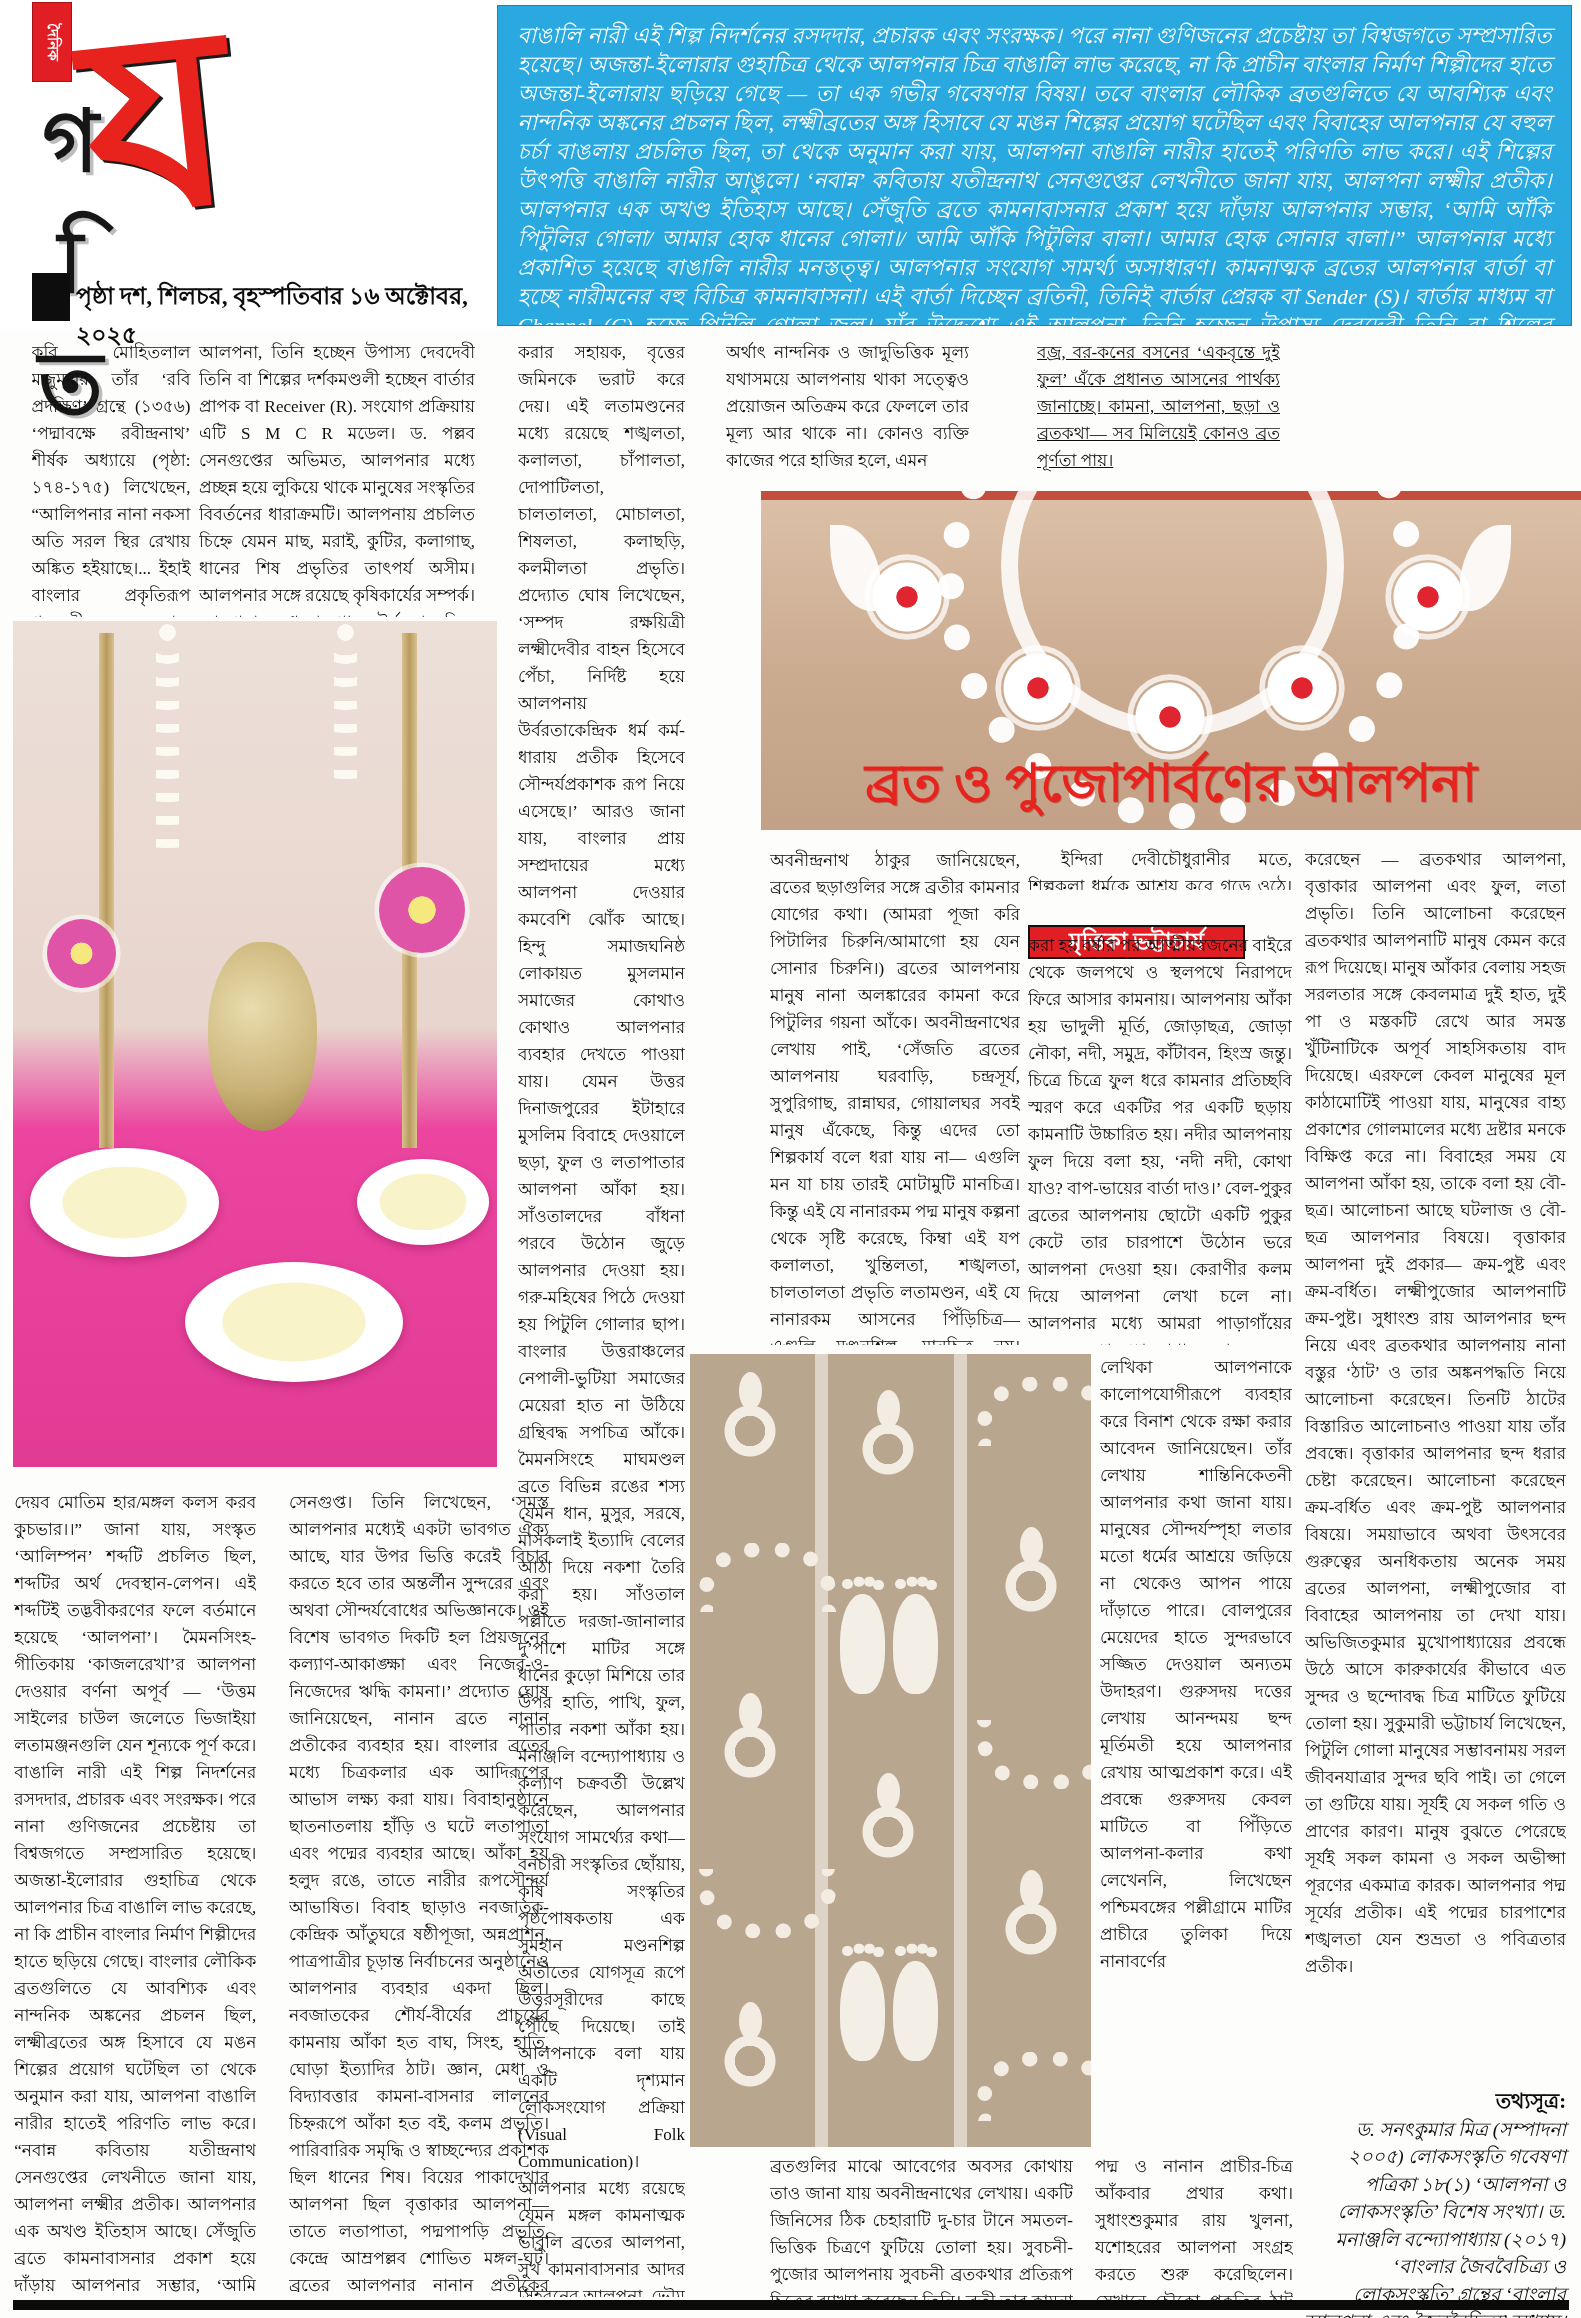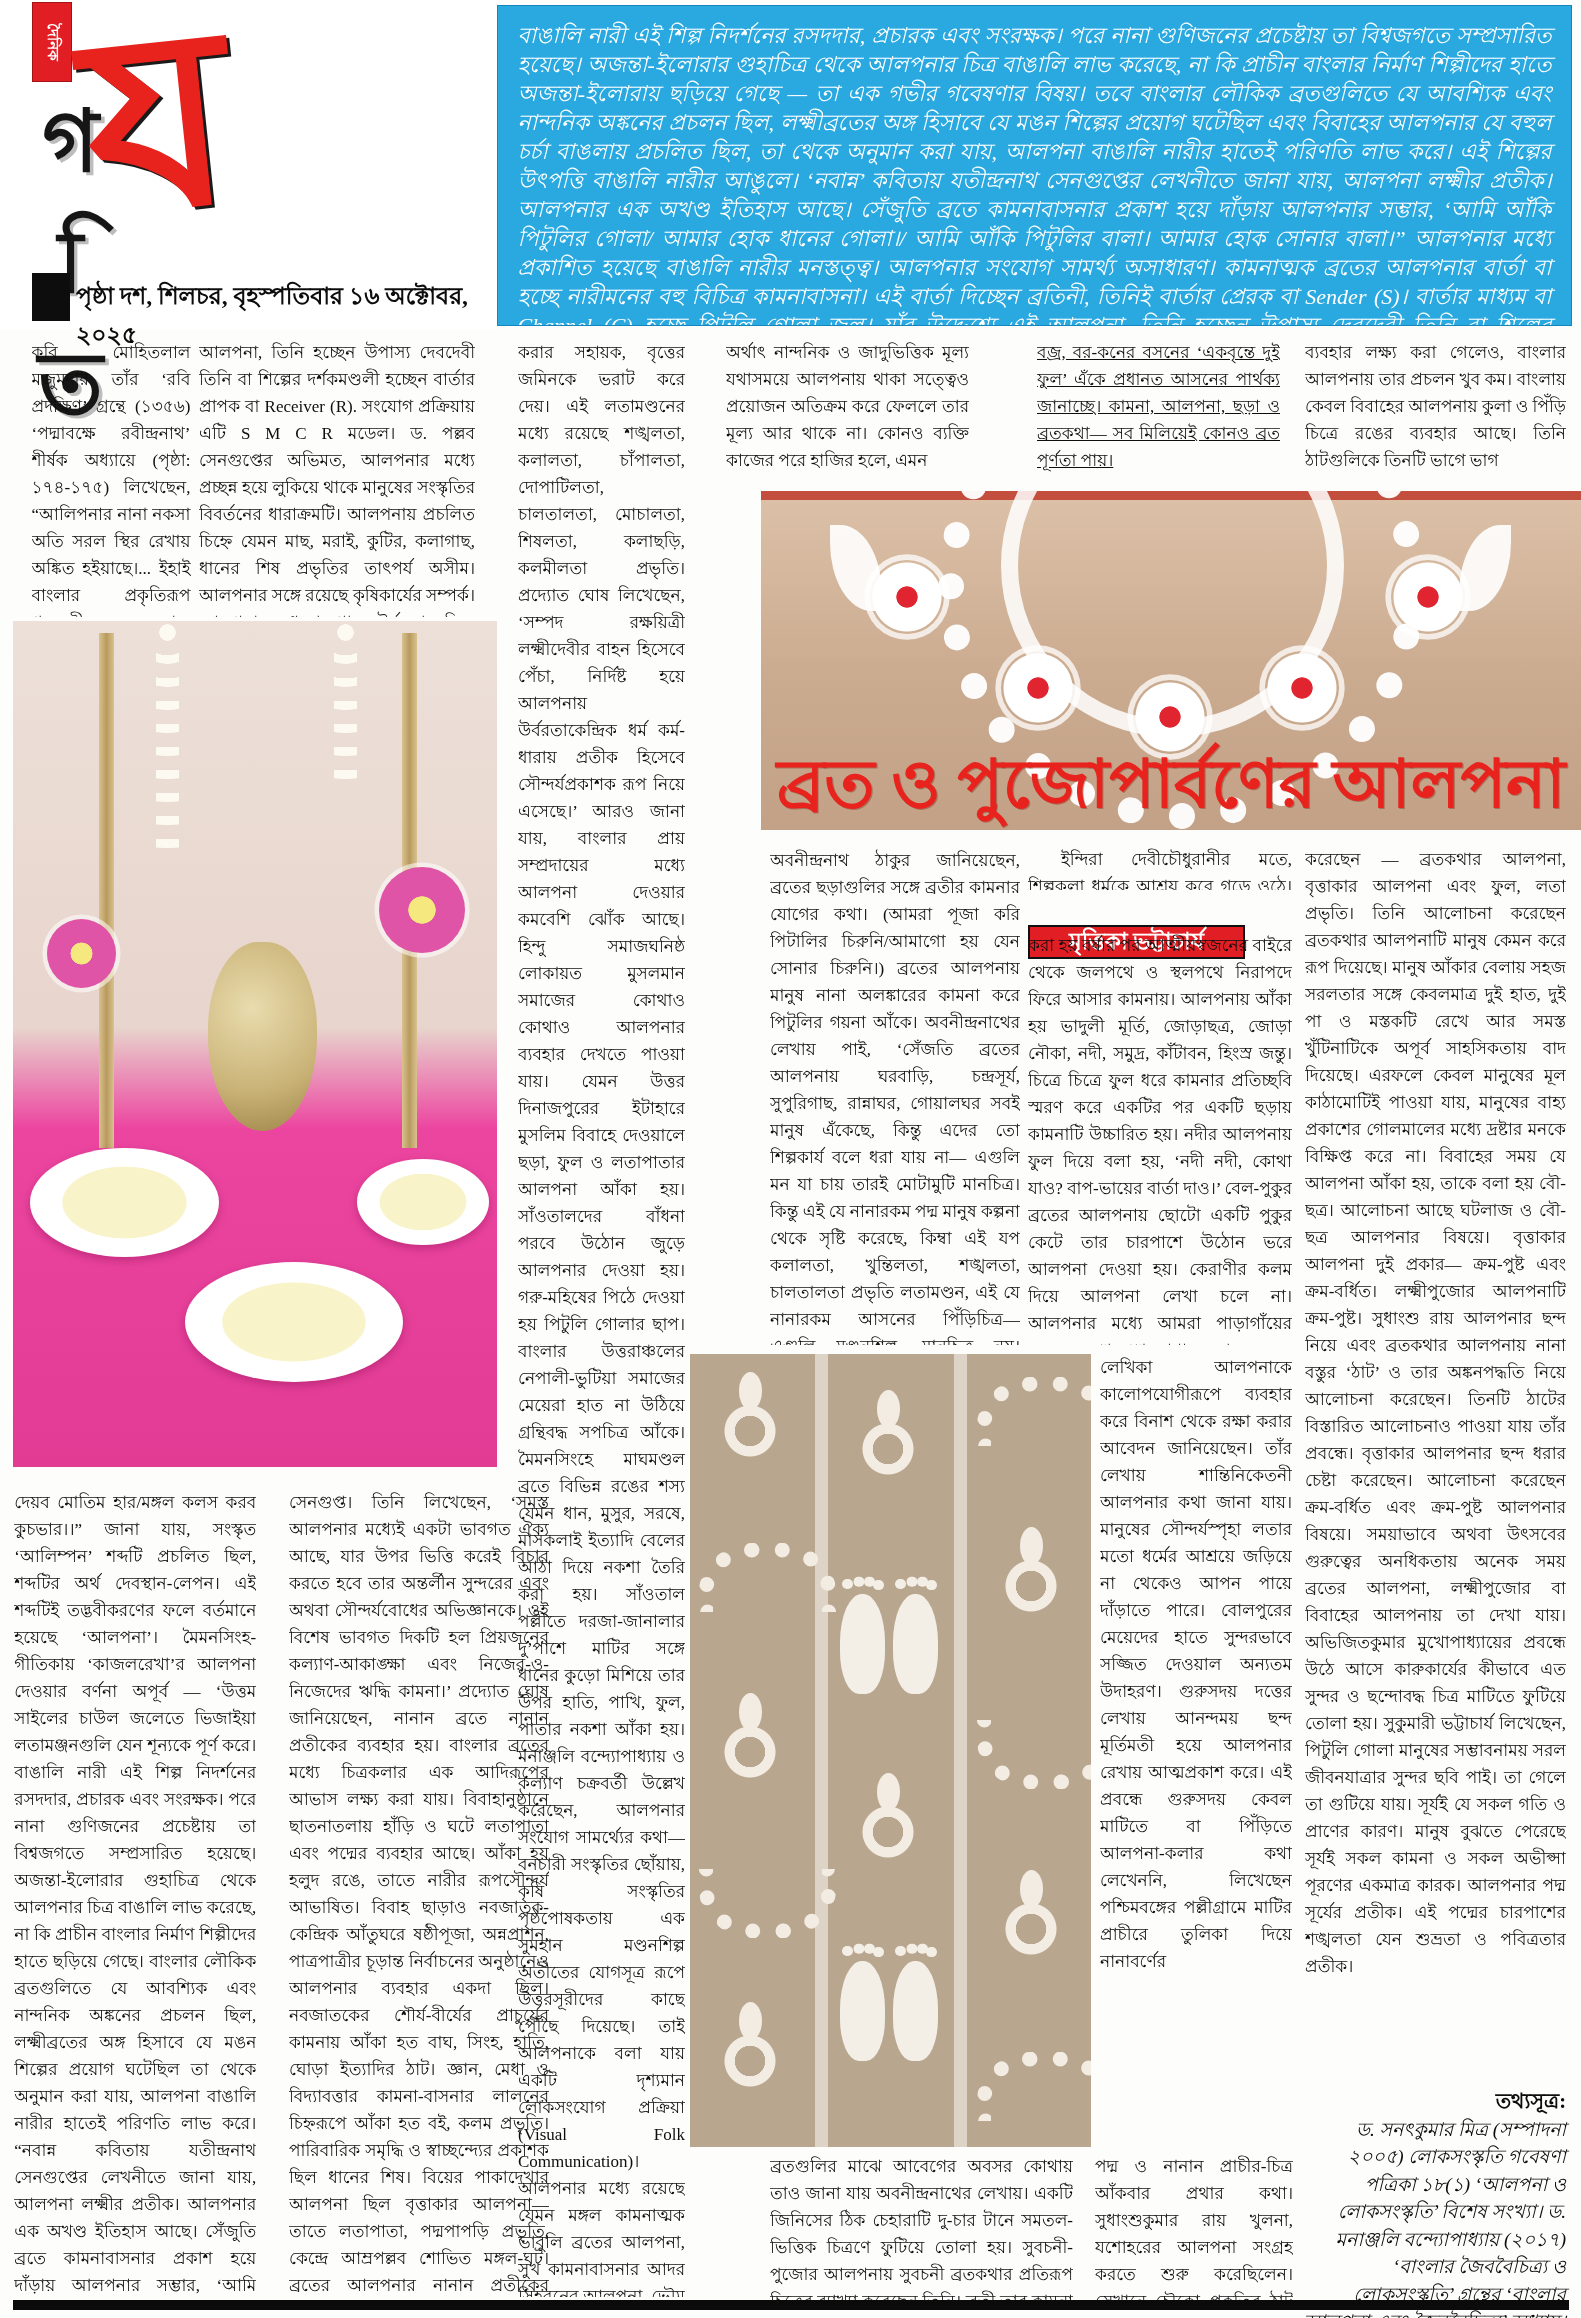--- a/index.html
+++ b/index.html
@@ -32,21 +32,21 @@
   .lacering{position:absolute;left:177px;top:-149px;width:435px;height:435px;border-radius:50%;
             border:26px dotted rgba(255,255,255,.95);}
   .lacering2{position:absolute;left:240px;top:-97px;width:309px;height:309px;border-radius:50%;
              border:17px solid rgba(255,255,255,.85);}
   .medal{position:absolute;width:74px;height:74px;border-radius:50%;
          background:radial-gradient(circle at 50% 50%, #e02531 0 10.3px, #ffffff 11px 25px, rgba(255,255,255,.0) 26px),
                     radial-gradient(circle,#fff 0 34px,rgba(255,255,255,0) 35px);
          box-shadow:0 0 0 5.7px rgba(255,255,255,.75);}
   .leafL{position:absolute;width:52px;height:86px;background:#fff;opacity:.9;border-radius:0 80% 0 80%;}
   .headline{position:absolute;left:0;bottom:3.4px;width:100%;text-align:center;color:#e8231d;
-            font-weight:bold;font-size:67px;line-height:86px;text-shadow:1.1px 1.1px 0 rgba(120,20,10,.35);}
+            font-weight:bold;font-size:52px;line-height:86px;text-shadow:1.1px 1.1px 0 rgba(120,20,10,.35);}
   
   .photoB{left:12.6px;top:621px;width:484px;height:846px;overflow:hidden;
           background:linear-gradient(180deg,#ece0d8 0%,#e8d5cd 48%,#ec45a0 60%,#e13b94 100%);}
   .stand{position:absolute;width:15px;background:linear-gradient(90deg,#d9c28f,#b89a5e,#d9c28f);}
   .garland{position:absolute;width:23px;background:repeating-radial-gradient(circle at 50% 11.5px,#fdfbf2 0 8px,rgba(0,0,0,0) 8.6px 23px);opacity:.95;}
   .plate{position:absolute;background:radial-gradient(ellipse at center,#f8f3c9 0 46%,#ffffff 47% 72%,#efe6da 73% 100%);border-radius:50%;box-shadow:0 3.4px 8px rgba(120,10,70,.35);}
   .kalash{position:absolute;background:radial-gradient(circle at 40% 35%,#e9dcae,#c9b276 60%,#9d8448);border-radius:46% 46% 50% 50%;}
   .bloom{position:absolute;border-radius:50%;background:radial-gradient(circle,#f5e87f 0 22%,#e054a8 23% 100%);box-shadow:0 0 0 4.6px rgba(255,255,255,.55);}
   
   .photoC{left:690px;top:1354px;width:401px;height:793px;background:#b9a68f;overflow:hidden;}
@@ -79,21 +79,20 @@
     <div class="abs dateblock"></div>
     <div class="abs dateline">পৃষ্ঠা দশ, শিলচর, বৃহস্পতিবার ১৬ অক্টোবর, ২০২৫</div>
   </div>
 
   <div class="abs leadbox">
     <span>বাঙালি নারী এই শিল্প নিদর্শনের রসদদার, প্রচারক এবং সংরক্ষক। পরে নানা গুণিজনের প্রচেষ্টায় তা বিশ্বজগতে সম্প্রসারিত হয়েছে। অজন্তা-ইলোরার গুহাচিত্র থেকে আলপনার চিত্র বাঙালি লাভ করেছে, না কি প্রাচীন বাংলার নির্মাণ শিল্পীদের হাতে অজন্তা-ইলোরায় ছড়িয়ে গেছে — তা এক গভীর গবেষণার বিষয়। তবে বাংলার লৌকিক ব্রতগুলিতে যে আবশ্যিক এবং নান্দনিক অঙ্কনের প্রচলন ছিল, লক্ষ্মীব্রতের অঙ্গ হিসাবে যে মঙন শিল্পের প্রয়োগ ঘটেছিল এবং বিবাহের আলপনার যে বহুল চর্চা বাঙলায় প্রচলিত ছিল, তা থেকে অনুমান করা যায়, আলপনা বাঙালি নারীর হাতেই পরিণতি লাভ করে। এই শিল্পের উৎপত্তি বাঙালি নারীর আঙুলে। ‘নবান্ন’ কবিতায় যতীন্দ্রনাথ সেনগুপ্তের লেখনীতে জানা যায়, আলপনা লক্ষ্মীর প্রতীক। আলপনার এক অখণ্ড ইতিহাস আছে। সেঁজুতি ব্রতে কামনাবাসনার প্রকাশ হয়ে দাঁড়ায় আলপনার সম্ভার, ‘আমি আঁকি পিটুলির গোলা/ আমার হোক ধানের গোলা।/ আমি আঁকি পিটুলির বালা। আমার হোক সোনার বালা।” আলপনার মধ্যে প্রকাশিত হয়েছে বাঙালি নারীর মনস্তত্ত্ব। আলপনার সংযোগ সামর্থ্য অসাধারণ। কামনাত্মক ব্রতের আলপনার বার্তা বা হচ্ছে নারীমনের বহু বিচিত্র কামনাবাসনা। এই বার্তা দিচ্ছেন ব্রতিনী, তিনিই বার্তার প্রেরক বা Sender (S)। বার্তার মাধ্যম বা Channel (C) হচ্ছে পিটুলি গোলা জল। যাঁর উদ্দেশ্যে এই আলপনা, তিনি হচ্ছেন উপাস্য দেবদেবী তিনি বা শিল্পের দর্শকমণ্ডলী হচ্ছেন বার্তার প্রাপক বা Receiver (R). সংযোগ প্রক্রিয়ায় এটি S M C R মডেল।</span>
   </div>
 
   <div class="abs col" style="left:726px;top:339px;width:243px;height:148px;">অর্থাৎ নান্দনিক ও জাদুভিত্তিক মূল্য যথাসময়ে আলপনায় থাকা সত্ত্বেও প্রয়োজন অতিক্রম করে ফেললে তার মূল্য আর থাকে না। কোনও ব্যক্তি কাজের পরে হাজির হলে, এমন</div>
   <div class="abs col" style="left:1037px;top:339px;width:243px;height:148px;text-decoration:underline;">বজ্র, বর-কনের বসনের ‘একবৃন্তে দুই ফুল’ এঁকে প্রধানত আসনের পার্থক্য জানাচ্ছে। কামনা, আলপনা, ছড়া ও ব্রতকথা— সব মিলিয়েই কোনও ব্রত পূর্ণতা পায়।</div>
-  <div class="abs col" style="left:1305px;top:339px;width:261px;height:148px;">ব্যবহার লক্ষ্য করা গেলেও, বাংলার আলপনায় তার প্রচলন খুব কম। বাংলায় কেবল বিবাহের আলপনায় কুলা ও পিঁড়ি চিত্রে রঙের ব্যবহার আছে। তিনি ঠাটগুলিকে তিনটি ভাগে ভাগ</div>
 
   <div class="abs photoA">
     <div class="redstrip"></div>
     <div class="lacering"></div>
     <div class="lacering2"></div>
     <div class="medal" style="left:109px;top:69px;"></div>
     <div class="medal" style="left:240px;top:160px;"></div>
     <div class="medal" style="left:372px;top:189px;"></div>
     <div class="medal" style="left:504px;top:160px;"></div>
     <div class="medal" style="left:630px;top:69px;"></div>

